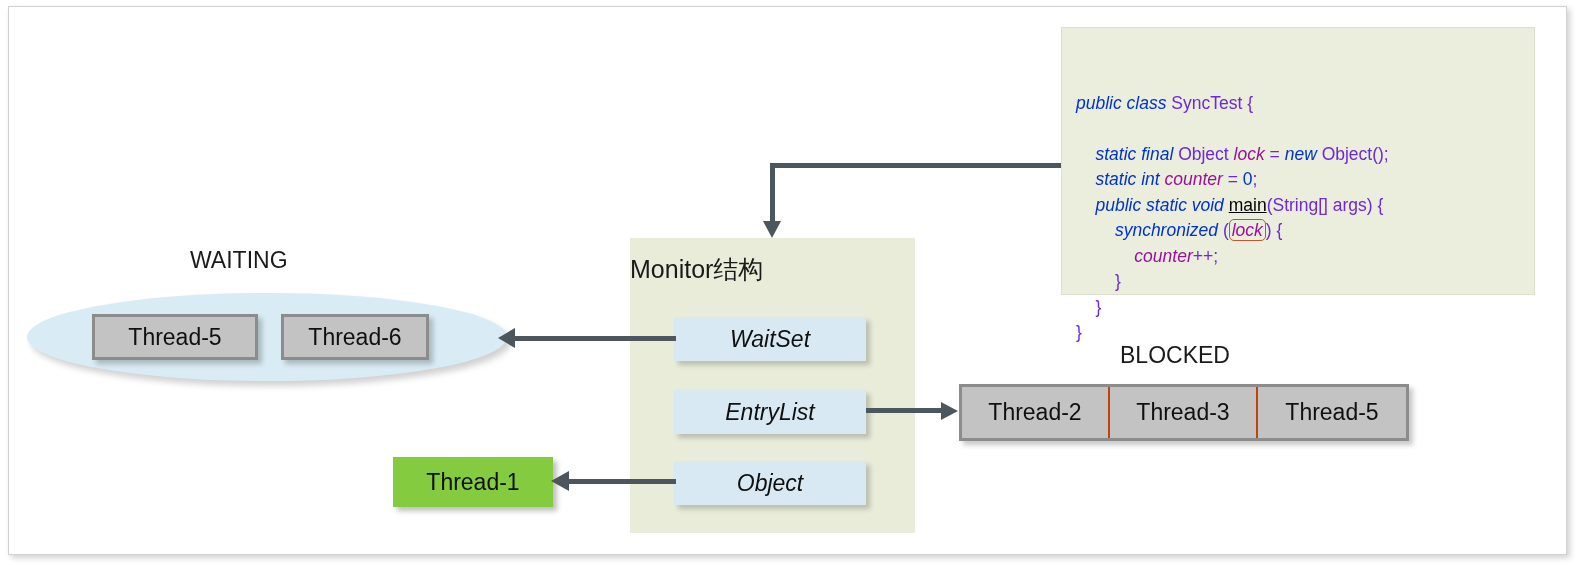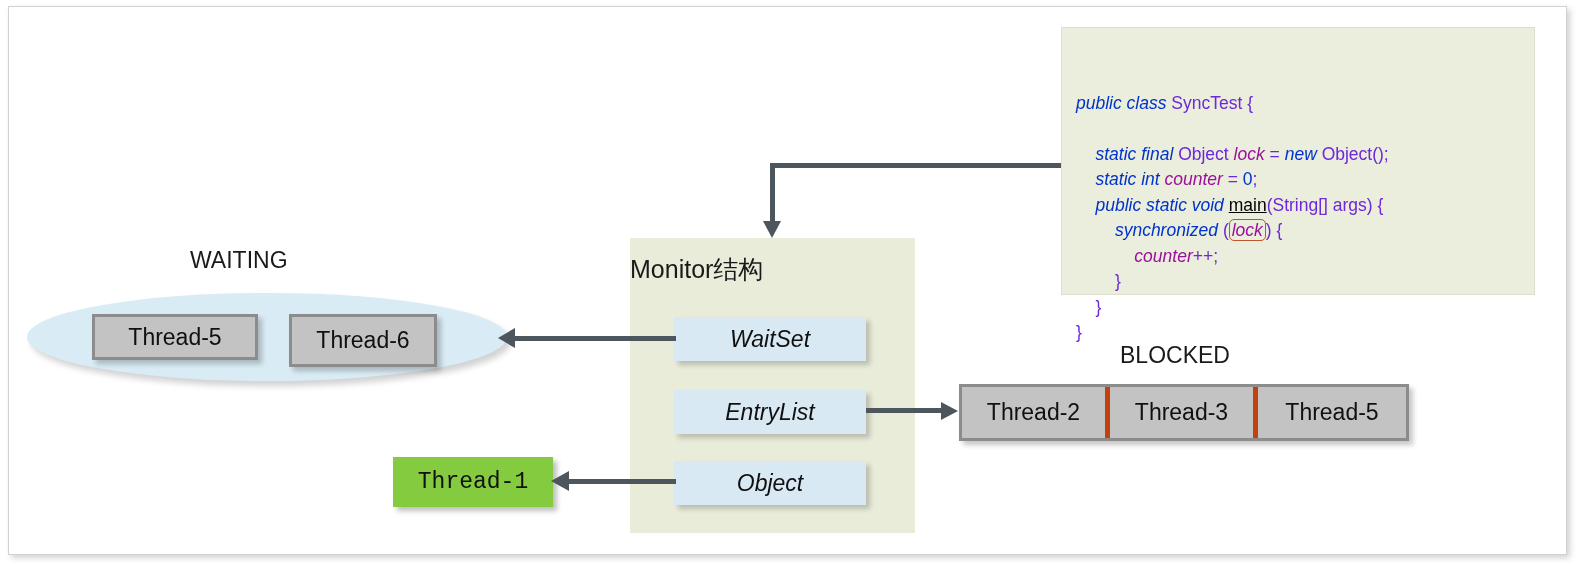--- a/index.html
+++ b/index.html
@@ -128,21 +128,21 @@
     box-sizing: border-box;
     font-size: 23px;
     color: #101010;
     display: flex;
     align-items: center;
     justify-content: center;
     box-shadow: 4px 4px 5px rgba(0,0,0,0.22);
     z-index: 4;
   }
   .t5 { left: 92px;  top: 314px; width: 166px; height: 46px; }
-  .t6 { left: 281px; top: 314px; width: 148px; height: 53px; margin-left: 8px; }
+  .t6 { left: 281px; top: 314px; width: 148px; height: 46px; }
 
   
   .blocked-label {
     position: absolute;
     left: 1120px;
     top: 342px;
     font-size: 23px;
     color: #1a1a1a;
   }
   .blocked-queue {
@@ -157,41 +157,40 @@
     box-shadow: 4px 4px 5px rgba(0,0,0,0.22);
     z-index: 4;
   }
   .blocked-cell {
     width: 148px;
     display: flex;
     align-items: center;
     justify-content: center;
     font-size: 23px;
     color: #101010;
-    border-right: 5px solid #c2410c;
+    border-right: 2px solid #c2410c;
     box-sizing: border-box;
   }
   .blocked-cell:last-child { border-right: none; }
 
   
   .owner-thread {
     position: absolute;
     left: 393px;
     top: 457px;
     width: 160px;
     height: 50px;
     background: #85cb3f;
     font-size: 23px;
     color: #101010;
     display: flex;
     align-items: center;
     justify-content: center;
     box-shadow: 4px 4px 5px rgba(0,0,0,0.25);
     z-index: 4;
-    font-family: Liberation Mono, monospace;
   }
 
   
   .conn { position: absolute; background: #4c565c; z-index: 5; }
 
   
   .line-waitset { left: 513px; top: 336px; width: 163px; height: 5px; }
   .arrow-left-waitset {
     position: absolute;
     left: 498px; top: 328px;

